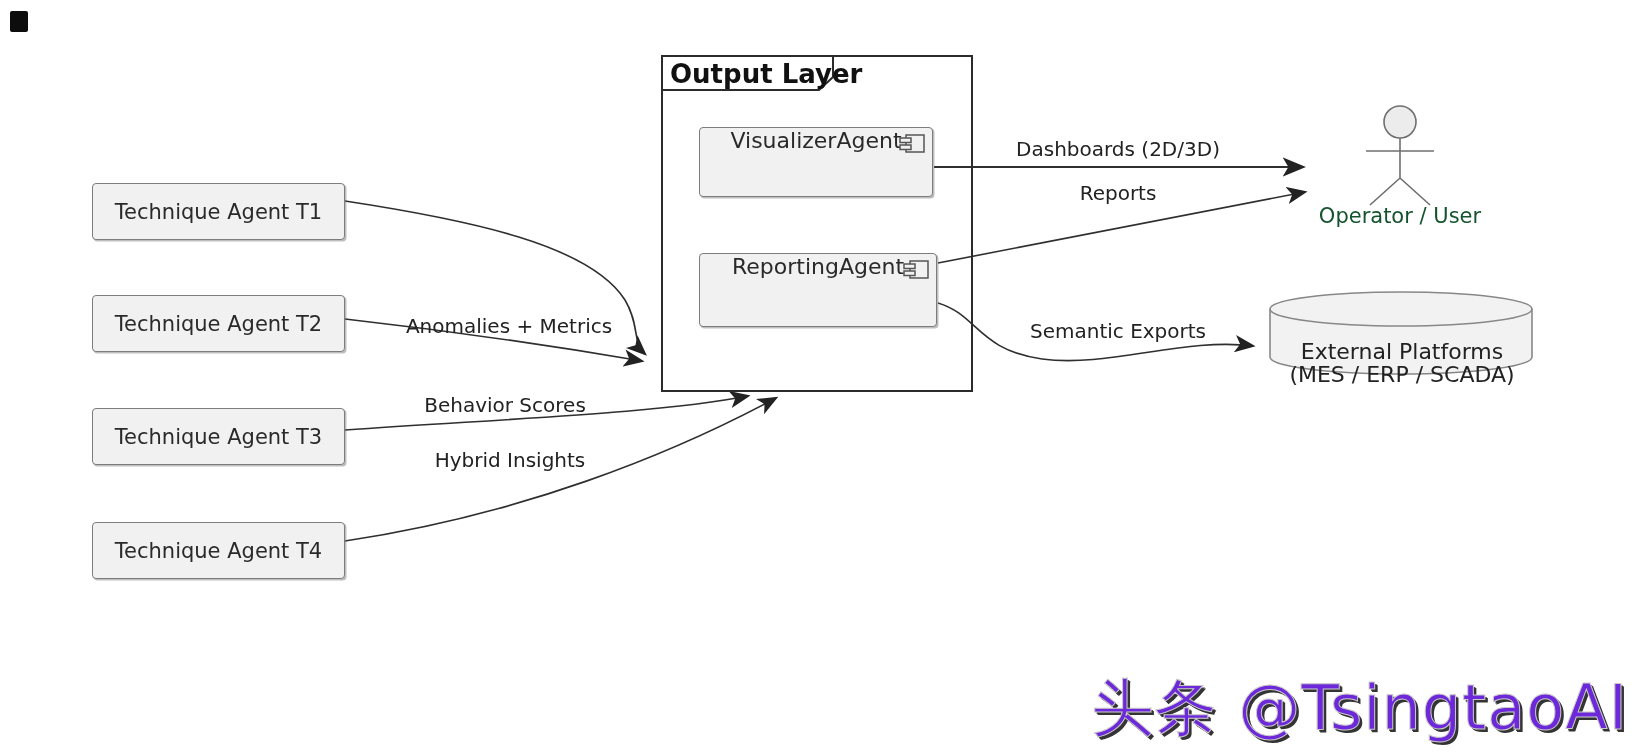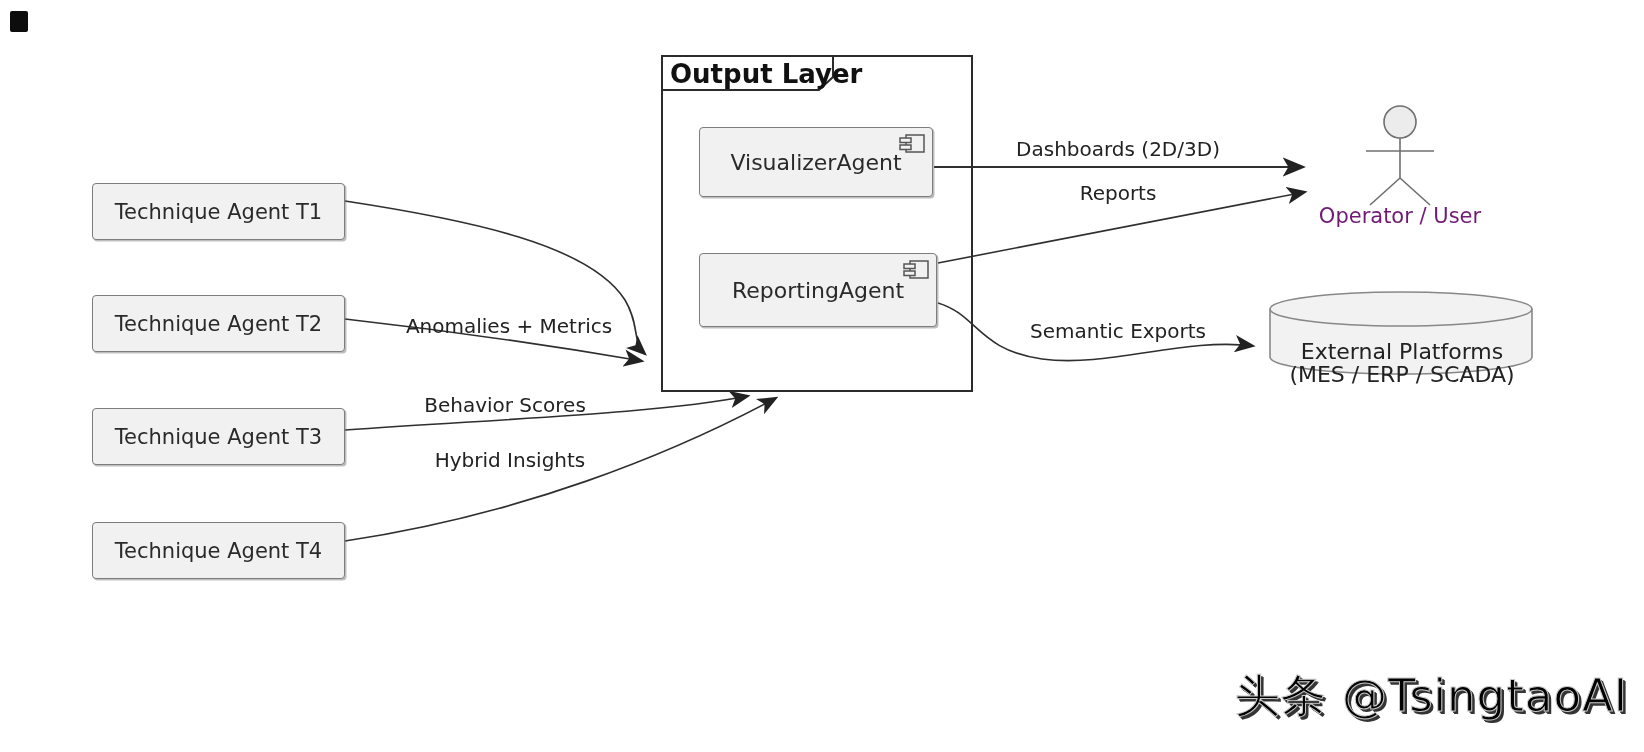--- a/index.html
+++ b/index.html
@@ -23,47 +23,47 @@
     left:661px;top:55px;width:312px;height:337px;
     border:2px solid #2b2b2b;box-sizing:border-box;background:transparent;
   }
   .frame-title{
     left:670px;top:59px;font-weight:bold;font-size:26px;color:#111;white-space:nowrap;
   }
   
   .cbox{
     background:#f1f1f1;border:1.5px solid #7d7d7d;border-radius:4px;
     box-shadow:1.5px 1.5px 0 rgba(110,110,110,.45);
-    display:flex;align-items:center;justify-content:center;
+    display:flex;justify-content:center;
     font-size:22px;box-sizing:border-box;
   }
   .cbox .comp-icon{position:absolute;top:6px;right:7px;width:26px;height:19px;}
 
   
   .elbl{
     transform:translateX(-50%);white-space:nowrap;
     font-size:20px;line-height:26px;color:#222;
   }
   
-  .actor-lbl{transform:translateX(-50%);white-space:nowrap;font-size:21px;color:#701a75;}
+  .actor-lbl{transform:translateX(-50%);white-space:nowrap;font-size:21px;color:#14532d;}
   .db-lbl{
     left:1272px;top:340px;width:260px;text-align:center;
     font-size:22px;line-height:23px;color:#222;white-space:nowrap;
   }
   
   .caption{
     left:95px;top:612px;width:1460px;
     font-family:"Liberation Serif","DejaVu Serif",serif;
     font-size:30px;color:#000;white-space:nowrap;
   }
   .caption .tag{font-weight:bold;margin-right:16px;}
   
   .watermark{
-    right:16px;top:666px;font-size:45px;letter-spacing:1px;
-    color:#000000;white-space:nowrap;
+    right:16px;top:666px;font-size:62px;letter-spacing:1px;
+    color:#6d28d9;white-space:nowrap;
     -webkit-text-stroke:1px #c9c9c9;
     text-shadow:3px 3px 0 #343434,2px 2px 0 #4a4a4a;
     font-family:"DejaVu Sans",sans-serif;
   }
   .corner-mark{left:10px;top:11px;width:18px;height:21px;background:#0d0d0d;border-radius:2px;}
 </style>
 </head>
 <body>
 
 <div class="stage">

